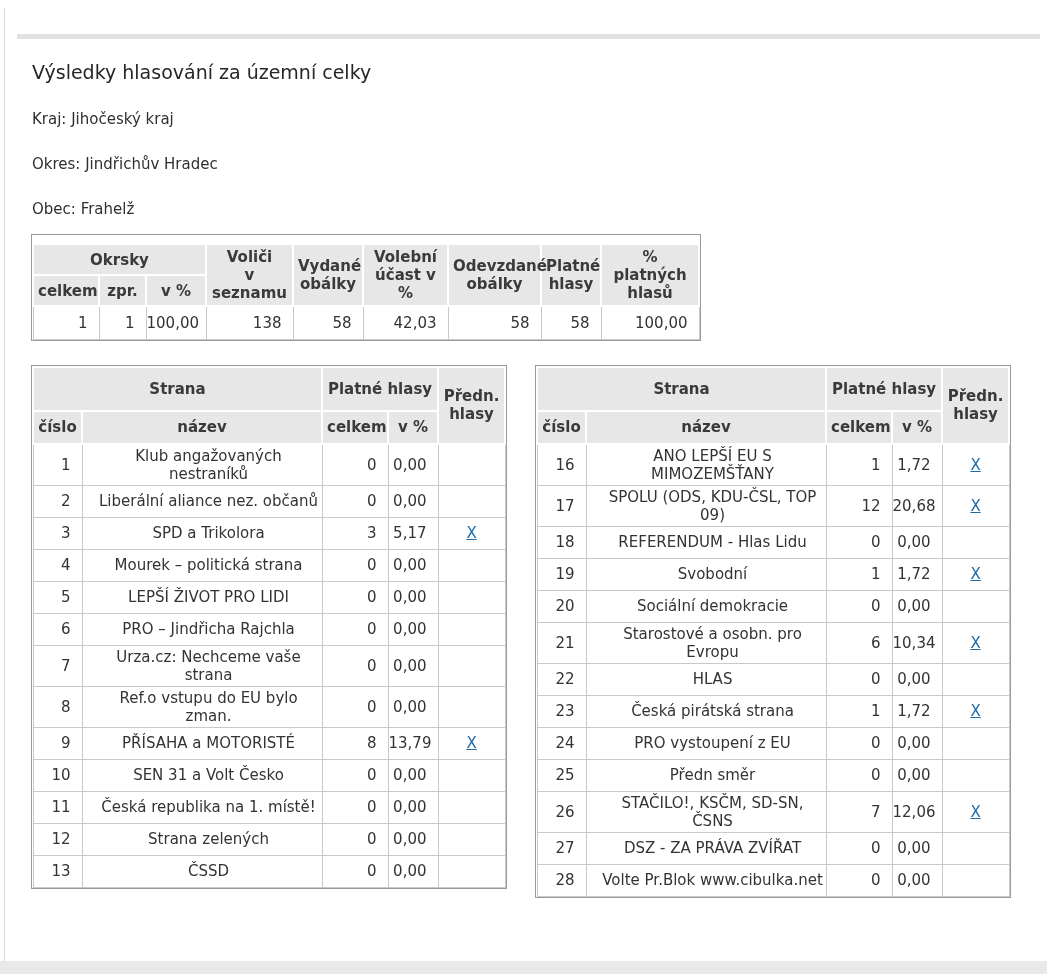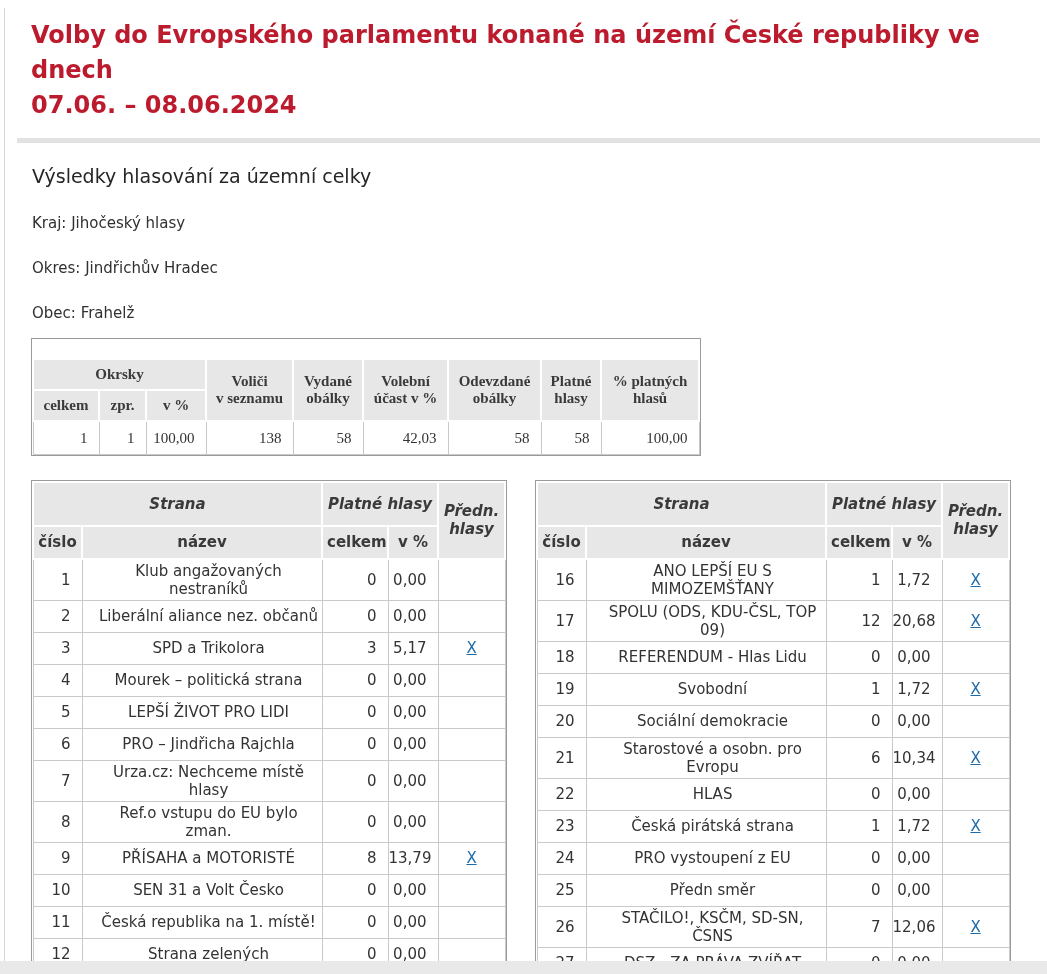--- a/index.html
+++ b/index.html
@@ -66,59 +66,57 @@
     padding: 2px 4px;
     white-space: pre-line;
     color: #3a3a3a;
   }
   td {
     border: 1px solid #c9c9c9;
     background: #ffffff;
     vertical-align: middle;
     padding: 2px 0;
   }
-  .summary-table { width: 666px; margin-top: 19px; font-family: Liberation Serif, serif; }
+  .summary-table { width: 666px; margin-top: 8px; }
   .summary-table tr.hdr1 th { height: 31px; }
   .summary-table tr.hdr2 th { height: 31px; }
   .summary-table td { height: 33px; text-align: right; padding-right: 11px; }
   .party-area {
     display: flex;
     gap: 28px;
     margin-top: 20px;
     align-items: flex-start;
   }
   .party-table { width: 472px; }
-  .party-table tr.hdr1 th { height: 44px; font-style: italic; }
+  .party-table tr.hdr1 th { height: 44px; }
   .party-table tr.hdr2 th { height: 33px; }
   .party-table td { height: 32px; }
   td.num { text-align: right; padding-right: 11px; }
   td.name { text-align: center; padding-left: 13px; }
   td.pref { text-align: center; }
   .pref-link {
     color: #1b6aaa;
     text-decoration: underline;
     cursor: pointer;
   }
 </style>
 </head>
 <body>
 
 <div class="left-edge-line"></div>
 <div class="bottom-band"></div>
 
 <div class="content">
 
-  <h1 class="page-title">Volby do Evropského parlamentu konané na území České republiky ve dnech
-07.06. – 08.06.2024</h1>
 
   <div class="title-rule"></div>
 
   <h2 class="subtitle">Výsledky hlasování za územní celky</h2>
 
-  <div class="region-line">Kraj: Jihočeský hlasy</div>
+  <div class="region-line">Kraj: Jihočeský kraj</div>
   <div class="region-line">Okres: Jindřichův Hradec</div>
   <div class="region-line">Obec: Frahelž</div>
 
   
   <div class="tbl-wrap summary-table-wrap" style="margin-top:16px;">
     <table class="summary-table">
       <colgroup>
         <col style="width:66px">
           <col style="width:47px">
           <col style="width:60px">
@@ -236,21 +234,21 @@
             <tr>
               <td class="num">6</td>
               <td class="name">PRO – Jindřicha Rajchla</td>
               <td class="num">0</td>
               <td class="num">0,00</td>
               <td class="pref"><span class="pref-link"></span></td>
             </tr>
 
             <tr>
               <td class="num">7</td>
-              <td class="name">Urza.cz: Nechceme místě hlasy</td>
+              <td class="name">Urza.cz: Nechceme vaše strana</td>
               <td class="num">0</td>
               <td class="num">0,00</td>
               <td class="pref"><span class="pref-link"></span></td>
             </tr>
 
             <tr>
               <td class="num">8</td>
               <td class="name">Ref.o vstupu do EU bylo zman.</td>
               <td class="num">0</td>
               <td class="num">0,00</td>

